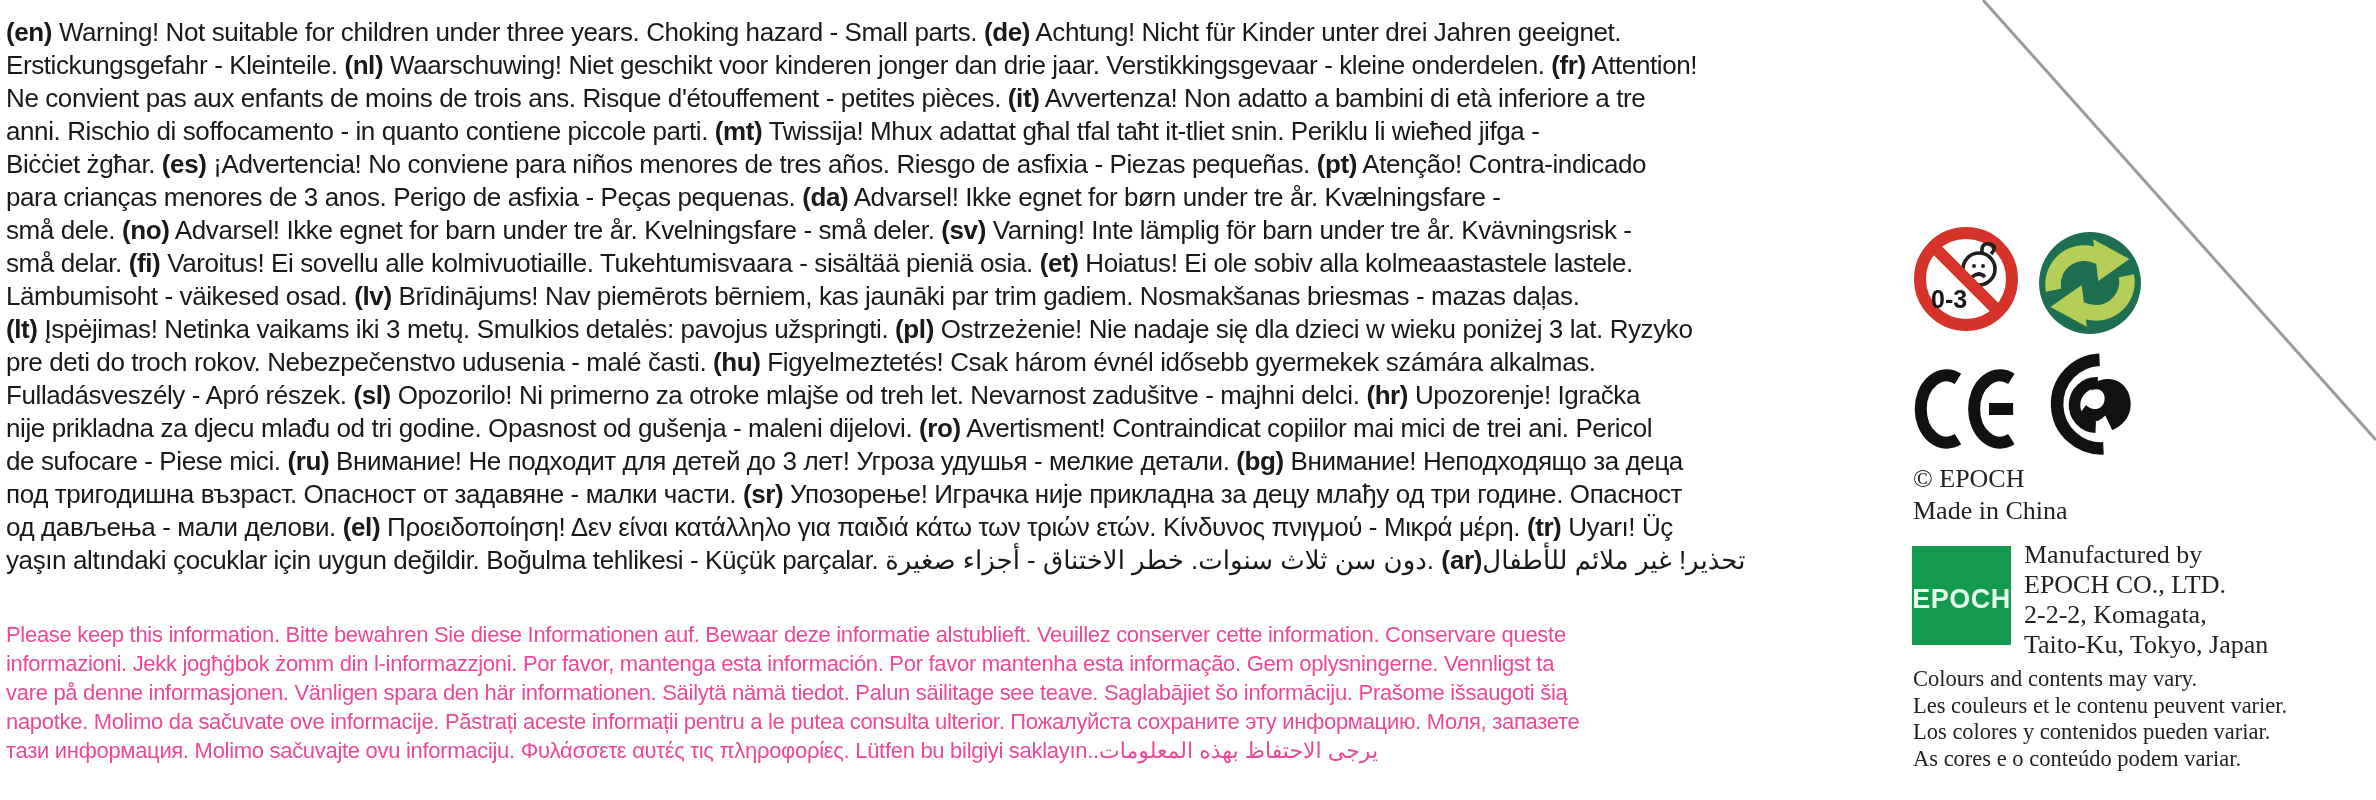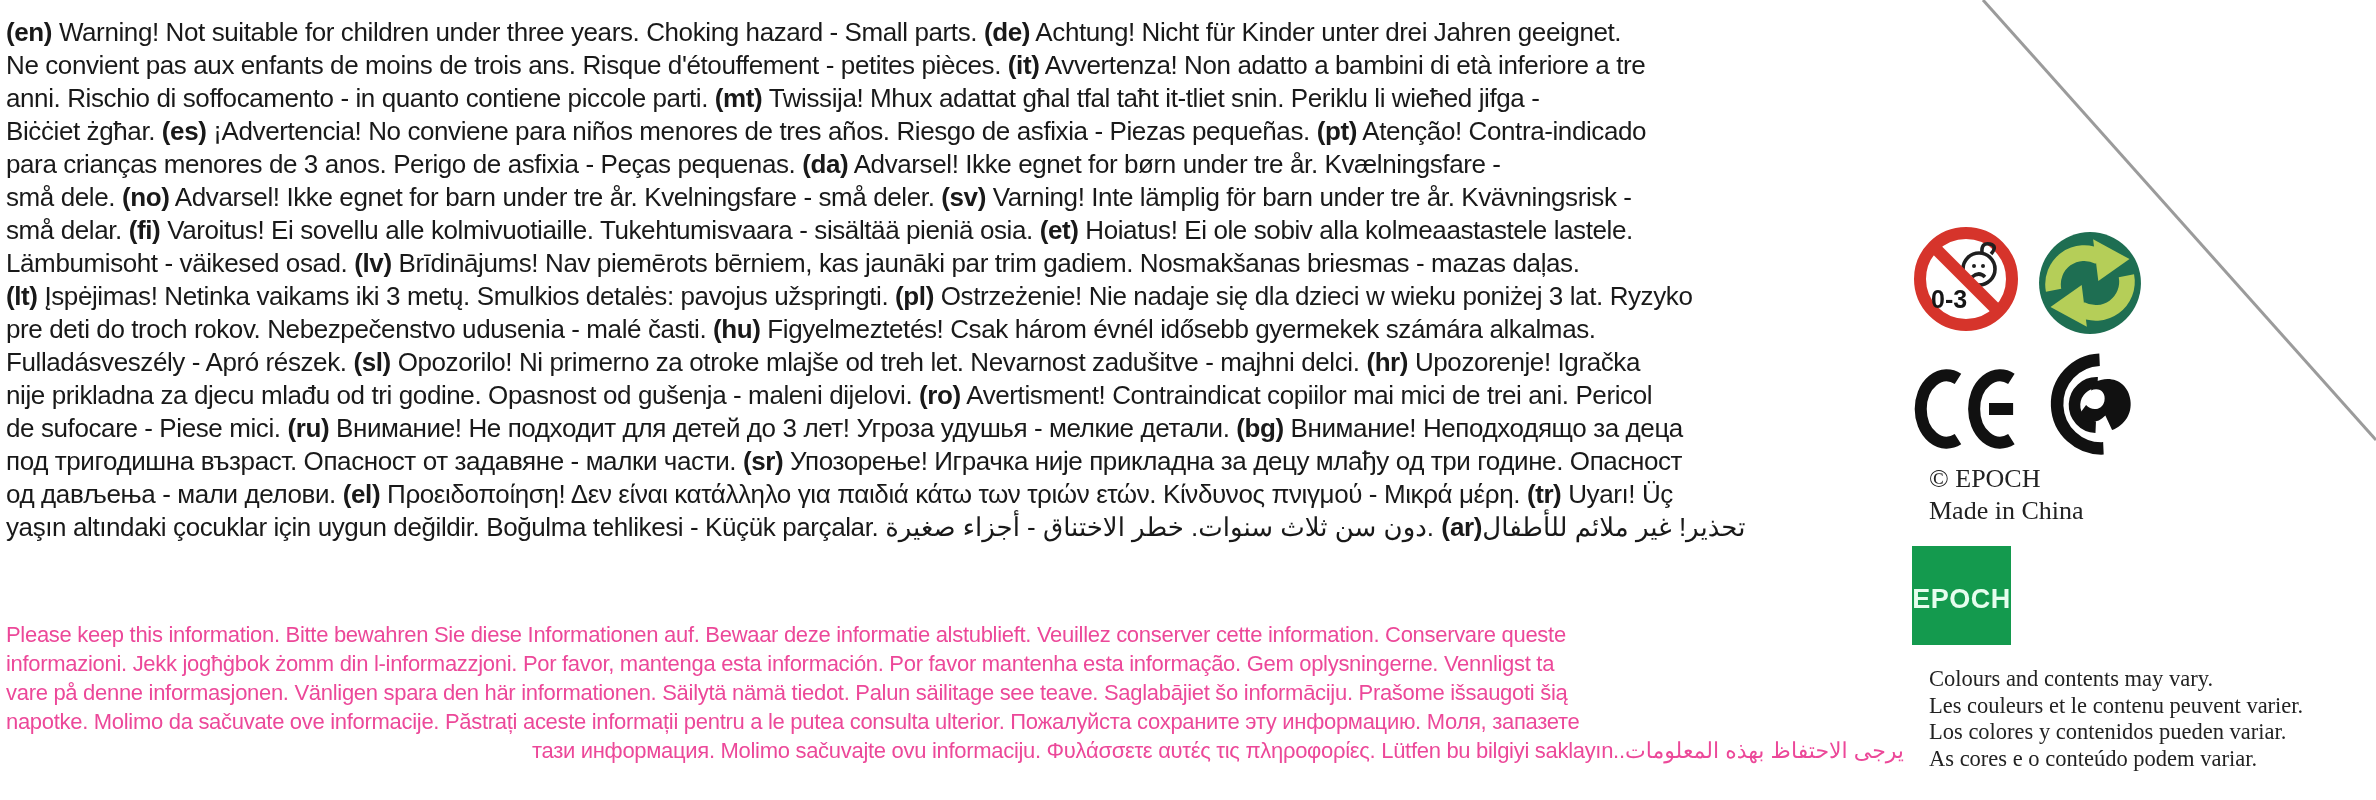--- a/index.html
+++ b/index.html
@@ -4,23 +4,23 @@
 <style>
   html,body{margin:0;padding:0;background:#ffffff;}
   .canvas{position:relative;width:2376px;height:800px;background:#ffffff;overflow:hidden;
           font-family:"Liberation Sans",sans-serif;color:#1b1b1b;padding-left:27px;}
   
   .warning-text{position:absolute;left:6px;top:16px;width:1905px;}
   .p1line{font-size:26px;line-height:33px;letter-spacing:-0.4px;white-space:nowrap;color:#191919;}
   .keep-text{position:absolute;left:6px;top:620px;width:1898px;}
   .p2line{font-size:22px;line-height:29px;letter-spacing:-0.3px;white-space:nowrap;color:#ec4899;}
   .p1line b,.p2line b{font-weight:700;}
-  .tail-line{display:flex;justify-content:flex-end;}
+  .tail-line{display:flex;justify-content:flex-start;}
   
-  .serif{font-family:"Liberation Serif",serif;color:#222;margin-left:16px;}
+  .serif{font-family:"Liberation Serif",serif;color:#222;}
   .copyright{position:absolute;left:1913px;top:464px;font-size:26px;}
   .made-in{position:absolute;left:1913px;top:496px;font-size:26px;}
   .epoch-logo{position:absolute;left:1912px;top:546px;width:99px;height:99px;background:#149a4e;
               display:flex;align-items:center;justify-content:center;padding-top:8px;box-sizing:border-box;text-align:right;}
   .epoch-logo span{color:#e6fdee;font-weight:700;font-size:27px;letter-spacing:0.5px;}
   .manufacturer{position:absolute;left:2024px;top:540px;font-size:26px;line-height:30px;}
   .variation{position:absolute;left:1913px;top:666px;font-size:22.5px;line-height:26.6px;}
   .icon{position:absolute;}
   svg{display:block;}
 </style>
@@ -28,20 +28,21 @@
 <body>
 
 <div class="canvas">
 
   <svg class="icon" style="left:0;top:0;" width="2376" height="800" viewBox="0 0 2376 800">
     <line x1="1983" y1="0" x2="2376" y2="440" stroke="#9b9b9b" stroke-width="3"></line>
   </svg>
 
   <div class="warning-text">
       <div class="p1line"><b>(en)</b><bdi> Warning! Not suitable for children under three years. Choking hazard - Small parts. </bdi><b>(de)</b><bdi> Achtung! Nicht für Kinder unter drei Jahren geeignet.</bdi></div>
+      <div class="p1line"><bdi>Erstickungsgefahr - Kleinteile. </bdi><b>(nl)</b><bdi> Waarschuwing! Niet geschikt voor kinderen jonger dan drie jaar. Verstikkingsgevaar - kleine onderdelen. </bdi><b>(fr)</b><bdi> Attention!</bdi></div>
       <div class="p1line"><bdi>Ne convient pas aux enfants de moins de trois ans. Risque d'étouffement - petites pièces. </bdi><b>(it)</b><bdi> Avvertenza! Non adatto a bambini di età inferiore a tre</bdi></div>
       <div class="p1line"><bdi>anni. Rischio di soffocamento - in quanto contiene piccole parti. </bdi><b>(mt)</b><bdi> Twissija! Mhux adattat għal tfal taħt it-tliet snin. Periklu li wieħed jifga -</bdi></div>
       <div class="p1line"><bdi>Biċċiet żgħar. </bdi><b>(es)</b><bdi> ¡Advertencia! No conviene para niños menores de tres años. Riesgo de asfixia - Piezas pequeñas. </bdi><b>(pt)</b><bdi> Atenção! Contra-indicado</bdi></div>
       <div class="p1line"><bdi>para crianças menores de 3 anos. Perigo de asfixia - Peças pequenas. </bdi><b>(da)</b><bdi> Advarsel! Ikke egnet for børn under tre år. Kvælningsfare -</bdi></div>
       <div class="p1line"><bdi>små dele. </bdi><b>(no)</b><bdi> Advarsel! Ikke egnet for barn under tre år. Kvelningsfare - små deler. </bdi><b>(sv)</b><bdi> Varning! Inte lämplig för barn under tre år. Kvävningsrisk -</bdi></div>
       <div class="p1line"><bdi>små delar. </bdi><b>(fi)</b><bdi> Varoitus! Ei sovellu alle kolmivuotiaille. Tukehtumisvaara - sisältää pieniä osia. </bdi><b>(et)</b><bdi> Hoiatus! Ei ole sobiv alla kolmeaastastele lastele.</bdi></div>
       <div class="p1line"><bdi>Lämbumisoht - väikesed osad. </bdi><b>(lv)</b><bdi> Brīdinājums! Nav piemērots bērniem, kas jaunāki par trim gadiem. Nosmakšanas briesmas - mazas daļas.</bdi></div>
       <div class="p1line"><b>(lt)</b><bdi> Įspėjimas! Netinka vaikams iki 3 metų. Smulkios detalės: pavojus užspringti. </bdi><b>(pl)</b><bdi> Ostrzeżenie! Nie nadaje się dla dzieci w wieku poniżej 3 lat. Ryzyko</bdi></div>
       <div class="p1line"><bdi>pre deti do troch rokov. Nebezpečenstvo udusenia - malé časti. </bdi><b>(hu)</b><bdi> Figyelmeztetés! Csak három évnél idősebb gyermekek számára alkalmas.</bdi></div>
       <div class="p1line"><bdi>Fulladásveszély - Apró részek. </bdi><b>(sl)</b><bdi> Opozorilo! Ni primerno za otroke mlajše od treh let. Nevarnost zadušitve - majhni delci. </bdi><b>(hr)</b><bdi> Upozorenje! Igračka</bdi></div>
@@ -105,20 +106,26 @@
     </svg>
   </div>
 
   <div class="copyright serif">© EPOCH</div>
   <div class="made-in serif">Made in China</div>
 
   <div class="epoch-logo">
     <span>EPOCH</span>
   </div>
 
+  <div class="manufacturer serif">
+      <div class="mline"><bdi>Manufactured by</bdi></div>
+      <div class="mline"><bdi>EPOCH CO., LTD.</bdi></div>
+      <div class="mline"><bdi>2-2-2, Komagata,</bdi></div>
+      <div class="mline"><bdi>Taito-Ku, Tokyo, Japan</bdi></div>
+    </div>
 
   <div class="variation serif">
       <div class="vline"><bdi>Colours and contents may vary.</bdi></div>
       <div class="vline"><bdi>Les couleurs et le contenu peuvent varier.</bdi></div>
       <div class="vline"><bdi>Los colores y contenidos pueden variar.</bdi></div>
       <div class="vline"><bdi>As cores e o conteúdo podem variar.</bdi></div>
     </div>
 
 </div>
 

